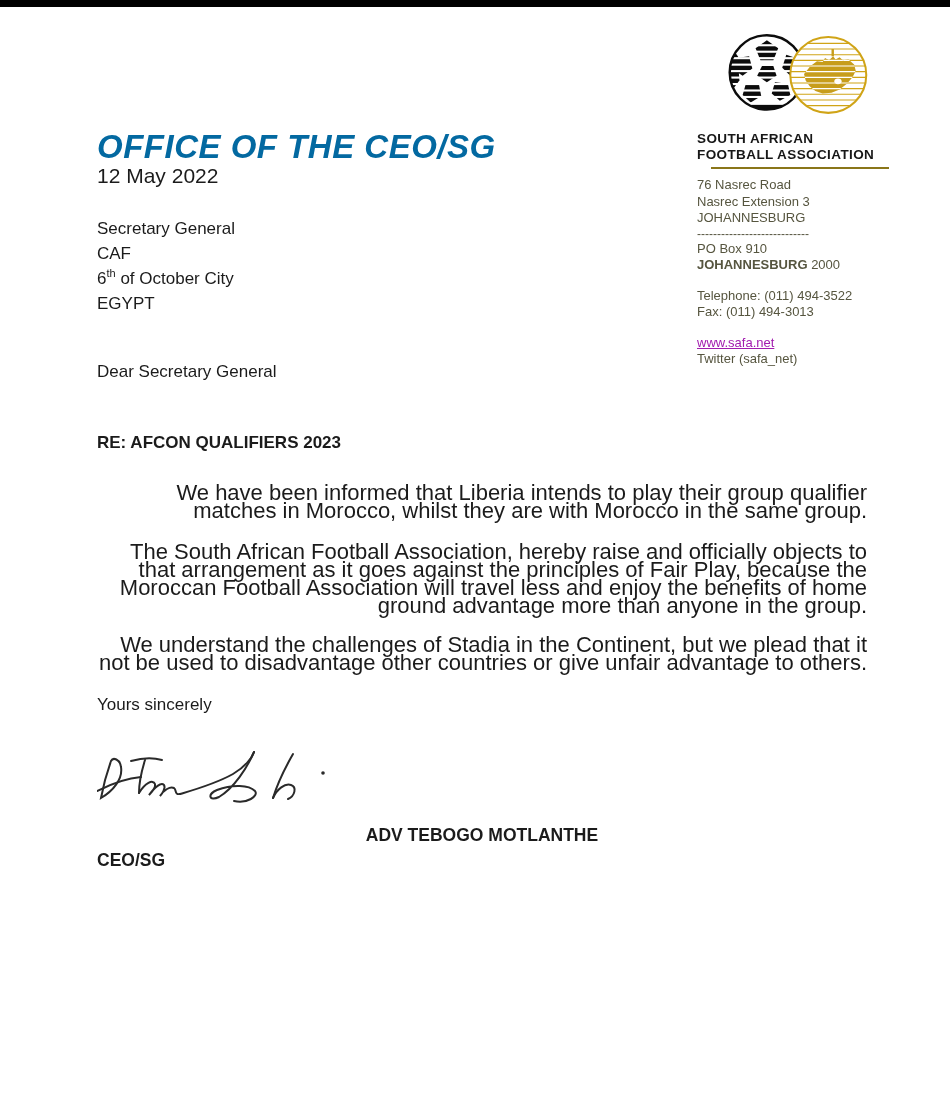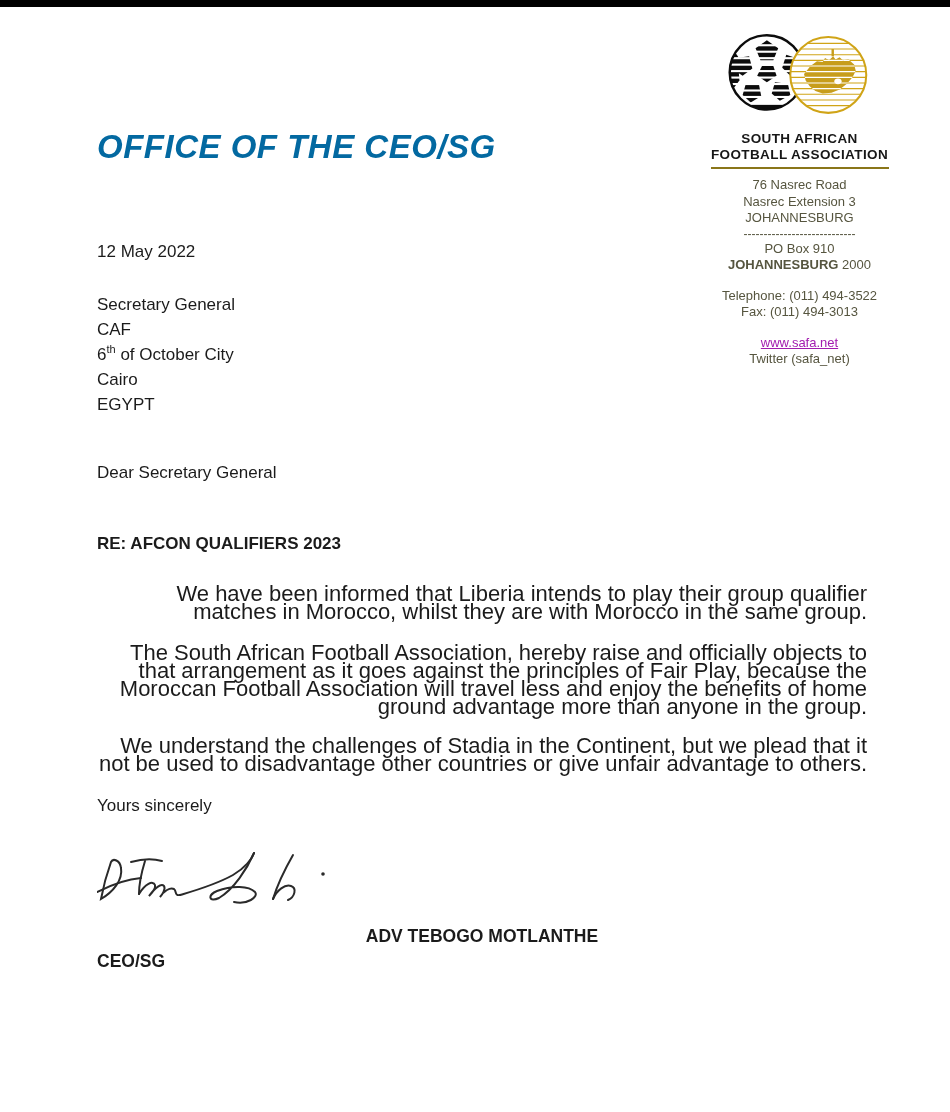--- a/index.html
+++ b/index.html
@@ -23,21 +23,20 @@
     height: 7px;
     background: #000000;
   }
 
   
   .letterhead {
     position: absolute;
     top: 24px;
     right: 48px;
     width: 205px;
-    text-align: center;
   }
   .logo-wrap { width: 170px; margin: 0 auto 2px auto; }
   .org-name {
     font-size: 13.5px;
     font-weight: bold;
     letter-spacing: 0.4px;
     color: #171717;
     line-height: 16px;
   }
   .org-rule {
@@ -71,21 +70,21 @@
     width: 770px;
   }
   .letter-title {
     font-size: 33px;
     font-weight: bold;
     font-style: italic;
     color: #0369a1;
     line-height: 38px;
     letter-spacing: 0.5px;
   }
-  .date-line { margin-top: 76px; font-size: 17px; line-height: 20px; }
+  .date-line { font-size: 21px; line-height: 20px; }
   .recipient { margin-top: 30px; font-size: 17px; line-height: 25px; }
   .recipient sup { font-size: 11px; vertical-align: super; line-height: 0; }
   .salutation { margin-top: 46px; font-size: 17px; line-height: 20px; }
   .subject { margin-top: 51px; font-size: 17px; line-height: 20px; font-weight: bold; }
   .para { margin-top: 23px; font-size: 22px; line-height: 18px; text-align: right; }
   .para.first { margin-top: 31px; }
   .para.third { margin-top: 21px; }
   .closing { margin-top: 23px; font-size: 17px; line-height: 20px; }
   .signature-block { margin-top: 26px; height: 72px; }
   .signer-name { margin-top: 10px; font-size: 17.5px; font-weight: bold; line-height: 25px; text-align: center; }
@@ -196,21 +195,20 @@
   <div class="content">
 
     <h1 class="letter-title">OFFICE OF THE CEO/SG</h1>
 
     <p class="date-line">12 May 2022</p>
 
     <div class="recipient">
       <div>Secretary General</div>
       <div>CAF</div>
       <div><span>6</span><sup>th</sup><span> of October City</span></div>
-      <div>Cairo</div>
       <div>EGYPT</div>
     </div>
 
     <p class="salutation">Dear Secretary General</p>
 
     <p class="subject">RE: AFCON QUALIFIERS 2023</p>
 
     <p class="para first">We have been informed that Liberia intends to play their group qualifier matches in Morocco, whilst they are with Morocco in the same group.</p>
     <p class="para">The South African Football Association, hereby raise and officially objects to that arrangement as it goes against the principles of Fair Play, because the Moroccan Football Association will travel less and enjoy the benefits of home ground advantage more than anyone in the group.</p>
     <p class="para third">We understand the challenges of Stadia in the Continent, but we plead that it not be used to disadvantage other countries or give unfair advantage to others.</p>

